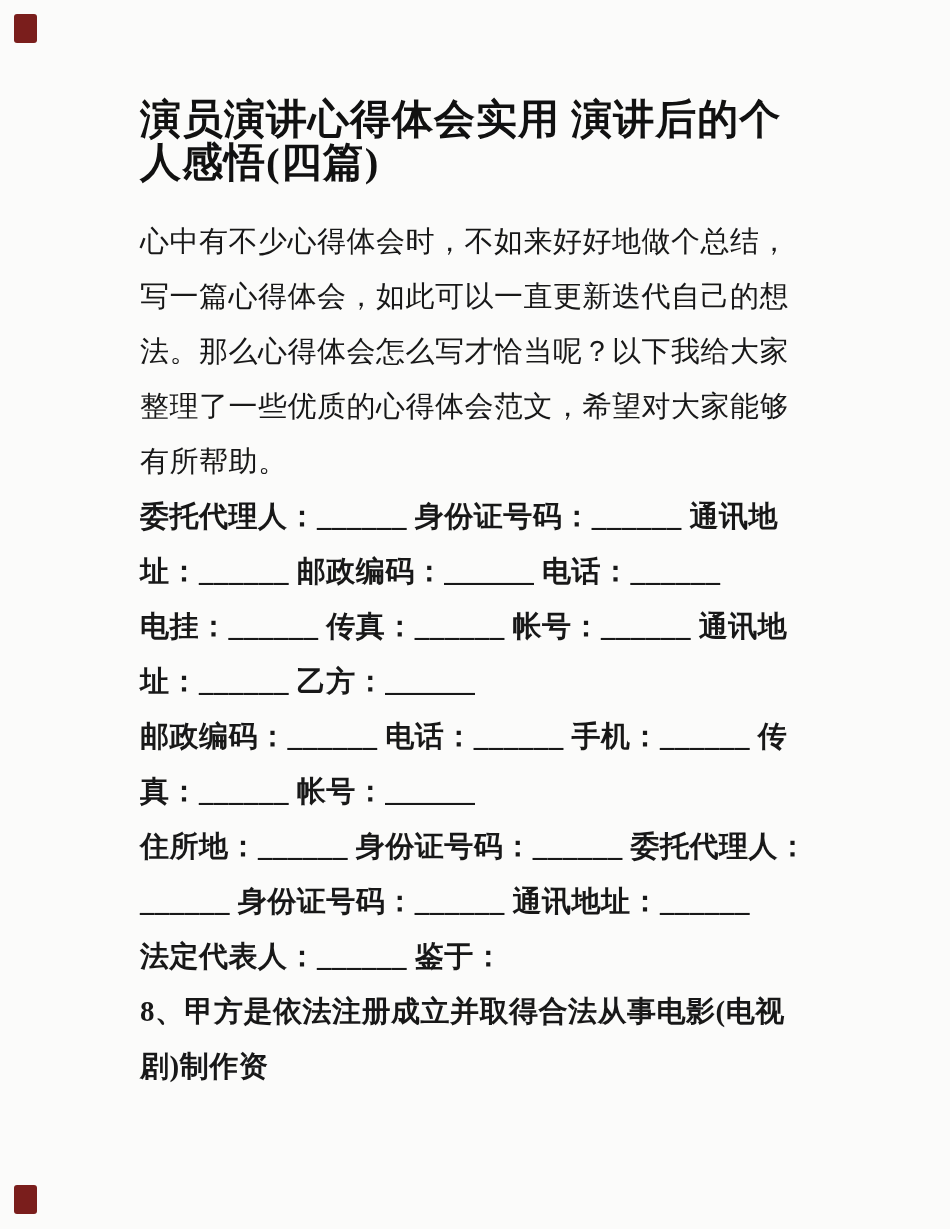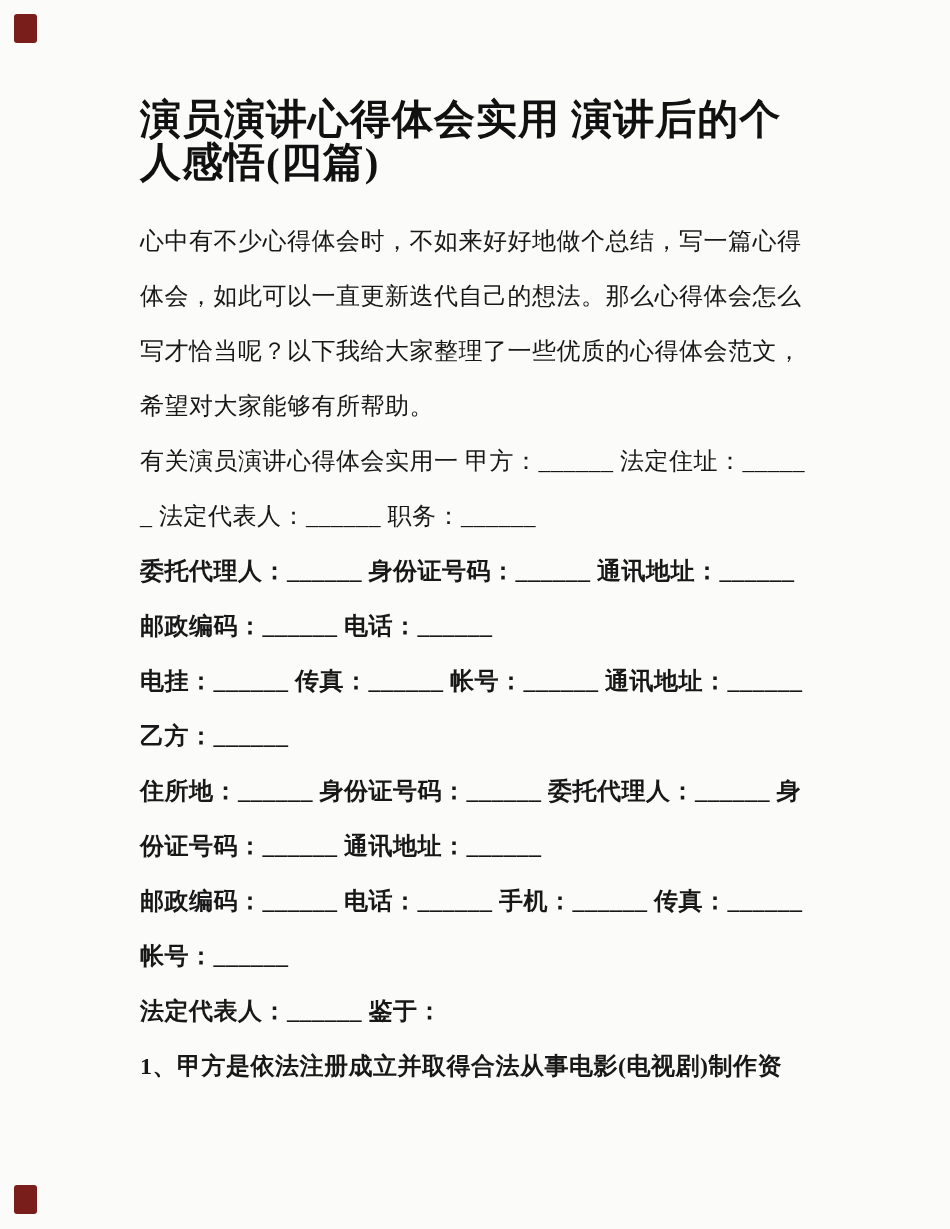--- a/index.html
+++ b/index.html
@@ -34,21 +34,21 @@
   h1.doc-title {
     margin: 0 0 30px 0;
     font-size: 41px;
     font-weight: 700;
     line-height: 43px;
     letter-spacing: 1px;
     color: #111;
   }
   p.doc-par {
     margin: 0;
-    font-size: 24px;
+    font-size: 29px;
     line-height: 55px;
     letter-spacing: 0.5px;
     word-break: break-all;
     overflow-wrap: break-word;
     white-space: normal;
   }
   p.doc-par.bold {
     font-weight: 700;
     font-family: Liberation Serif, serif;
   }
@@ -59,27 +59,26 @@
 <div class="corner-accent top" style="background-color: rgb(122, 30, 28);"></div>
 
 <div class="corner-accent bottom" style="background-color: rgb(122, 30, 28);"></div>
 
 <div class="doc-content">
 
   <h1 class="doc-title">演员演讲心得体会实用 演讲后的个人感悟(四篇)</h1>
 
   <p class="doc-par">心中有不少心得体会时，不如来好好地做个总结，写一篇心得体会，如此可以一直更新迭代自己的想法。那么心得体会怎么写才恰当呢？以下我给大家整理了一些优质的心得体会范文，希望对大家能够有所帮助。</p>
 
-  <p class="doc-par">有关演员演讲心得体会实用一 甲方：______ 法定住址：______ 法定代表人：______ 职务：______</p>
 
   <p class="doc-par bold">委托代理人：______ 身份证号码：______ 通讯地址：______ 邮政编码：______ 电话：______</p>
 
   <p class="doc-par bold">电挂：______ 传真：______ 帐号：______ 通讯地址：______ 乙方：______</p>
 
+  <p class="doc-par bold">邮政编码：______ 电话：______ 手机：______ 传真：______ 帐号：______</p>
+
   <p class="doc-par bold">住所地：______ 身份证号码：______ 委托代理人：______ 身份证号码：______ 通讯地址：______</p>
-
-  <p class="doc-par bold">邮政编码：______ 电话：______ 手机：______ 传真：______ 帐号：______</p>
 
   <p class="doc-par bold">法定代表人：______ 鉴于：</p>
 
-  <p class="doc-par bold">1、甲方是依法注册成立并取得合法从事电影(电视剧)制作资</p>
+  <p class="doc-par bold">8、甲方是依法注册成立并取得合法从事电影(电视剧)制作资</p>
 
 </div>
 
 </body></html>

